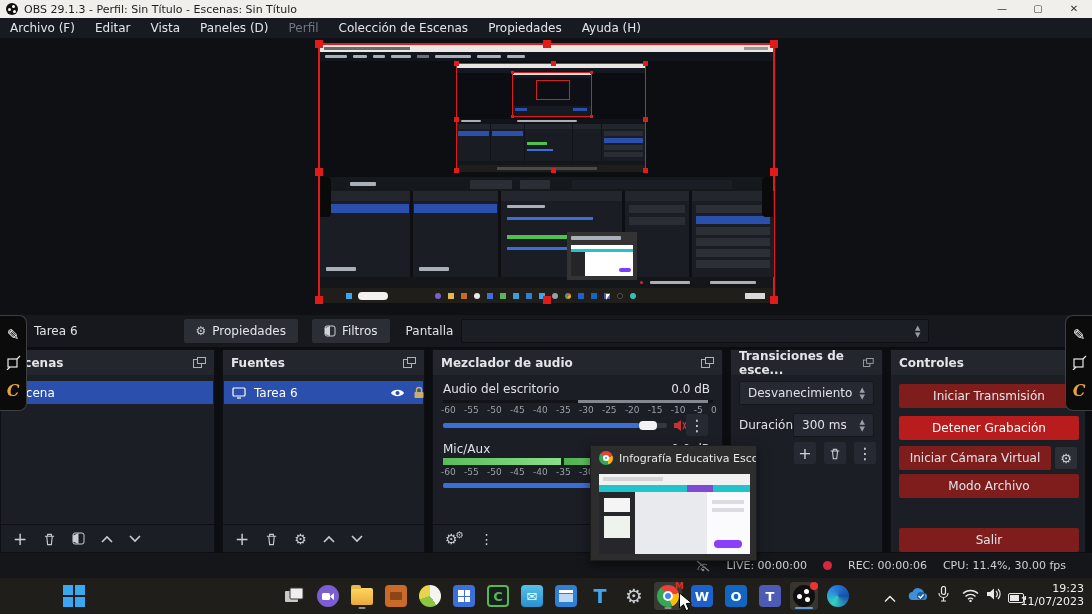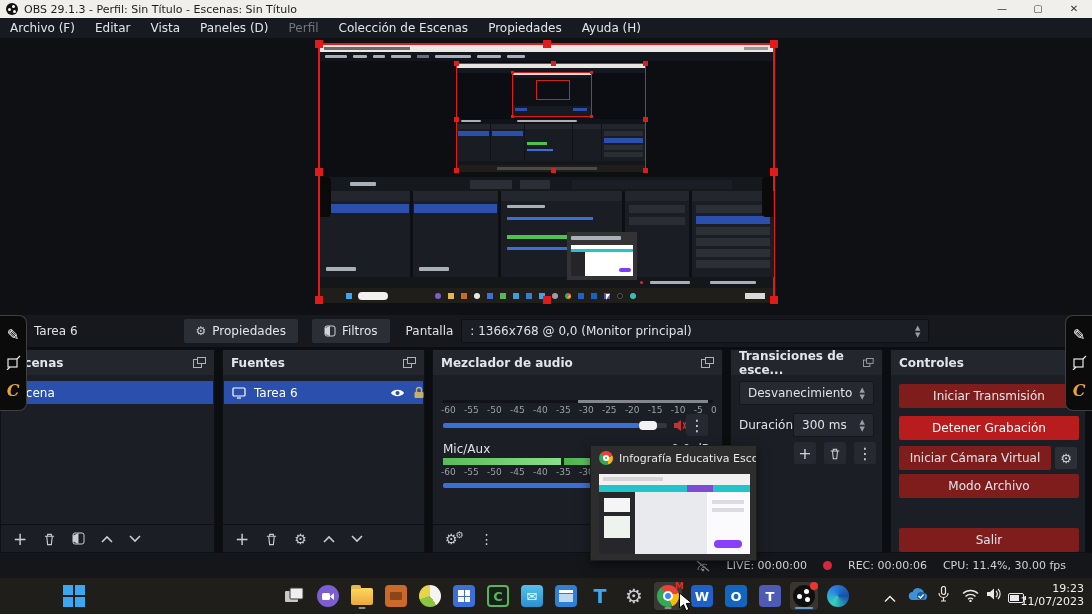--- a/index.html
+++ b/index.html
@@ -252,21 +252,20 @@
     </span>
     <span class="btn" style="margin-left:14px">
       <svg width="12" height="12" viewBox="0 0 12 12">
           <rect x="1" y="1" width="10" height="10" rx="2" fill="none" stroke="#cfd2d8"></rect>
           <path d="M6 1v10L1 9V3z" fill="#cfd2d8"></path>
         </svg>
       <span>Filtros</span>
     </span>
     <span style="margin-left:16px">Pantalla</span>
     <span class="combo" style="margin-left:8px;width:468px">
-      <span>: 1366x768 @ 0,0 (Monitor principal)</span>
       <span class="spin">
           <span>▲</span>
           <span>▼</span>
         </span>
     </span>
   </div>
 
   <div class="abs docks">
 
     <div class="panel" style="left:0;width:215px">
@@ -350,20 +349,24 @@
       </div>
     </div>
 
     <div class="panel" style="left:432px;width:291px">
       <div class="panel-h">
         <span>Mezclador de audio</span>
         <svg width="13" height="11" viewBox="0 0 13 11">
             <rect x="0.5" y="2.5" width="8" height="8" fill="none" stroke="#aeb2b8"></rect>
             <rect x="4.5" y="0.5" width="8" height="6" fill="#23262d" stroke="#aeb2b8"></rect>
           </svg>
+      </div>
+      <div class="abs" style="left:10px;right:12px;top:32px;display:flex;justify-content:space-between;font-size:12px">
+        <span>Audio del escritorio</span>
+        <span>0.0 dB</span>
       </div>
       <i class="b" style="left:10px;top:50px;width:270px;height:3px;background:#111318"></i>
       <i class="b" style="left:145px;top:50px;width:130px;height:3px;background:#84878d"></i>
       <div class="ticks" style="left:8px;width:276px;top:55px">
         <span>-60</span>
           <span>-55</span>
           <span>-50</span>
           <span>-45</span>
           <span>-40</span>
           <span>-35</span>

